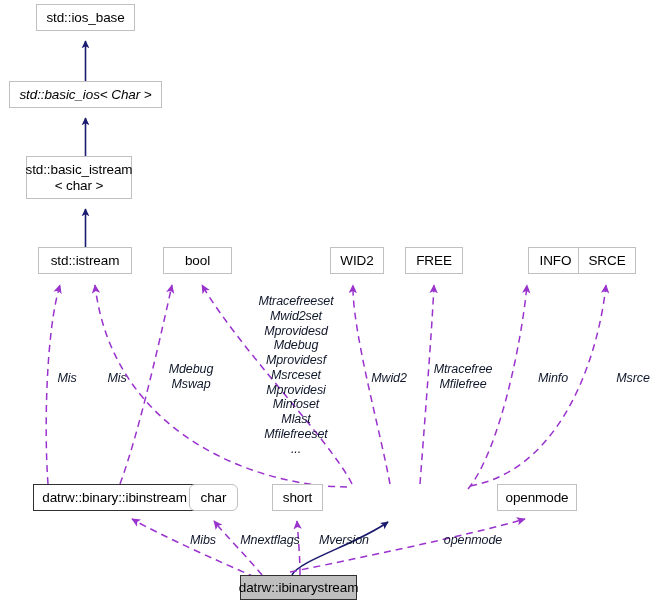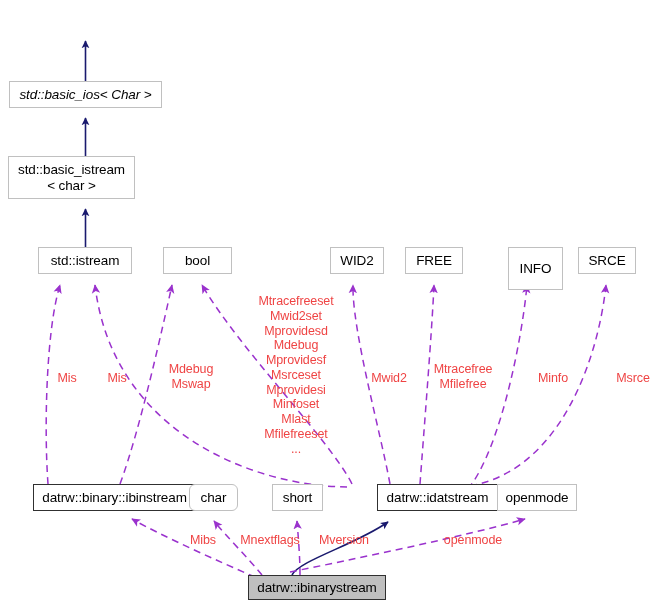--- a/index.html
+++ b/index.html
@@ -46,25 +46,26 @@
     border: 1.6px solid #303030;
     margin-left: 30px;
   }
   .node.highlight {
     background: #bfbfbf;
     border: 1.6px solid #303030;
   }
   .edge-label {
     position: absolute;
     font-size: 12.5px;
-    color: #ef4444;
+    color: #0f172a;
     text-align: center;
     line-height: 1.18;
     white-space: pre;
     letter-spacing: -0.1px;
+    font-style: italic;
   }
 </style>
 </head>
 <body>
 
 <div id="diagram">
 
   <svg class="edges" viewBox="0 0 657 605">
     <defs>
       <marker id="arrow-inherit" markerWidth="9" markerHeight="9" refX="7.2" refY="4.5" orient="auto" markerUnits="userSpaceOnUse">
@@ -103,49 +104,49 @@
       <path d="M255,577 C220,562 160,535 132,519"></path>
 
       <path d="M262,575 C250,560 225,535 214,521"></path>
 
       <path d="M300,575 C300,556 298,534 297,521"></path>
 
       <path d="M290,572 C350,560 470,535 525,519"></path>
     </g>
   </svg>
 
+  <div class="node plain" style="left:36px; top:4px; width:99px; height:27px;">std::ios_base</div>
 
   <div class="node plain" style="left:9px; top:81px; width:153px; height:27px;font-style:italic;">std::basic_ios&lt; Char &gt;</div>
 
-  <div class="node plain" style="left:8px; top:156px; width:127px; height:43px;">std::basic_istream
+  <div class="node plain" style="left:26px; top:156px; width:106px; height:43px;">std::basic_istream
 &lt; char &gt;</div>
 
   <div class="node plain" style="left:38px; top:247px; width:94px; height:27px;">std::istream</div>
 
   <div class="node plain" style="left:163px; top:247px; width:69px; height:27px;">bool</div>
 
   <div class="node plain" style="left:330px; top:247px; width:54px; height:27px;">WID2</div>
 
   <div class="node plain" style="left:405px; top:247px; width:58px; height:27px;">FREE</div>
 
-  <div class="node plain" style="left:508px; top:247px; width:55px; height:43px;">INFO</div>
+  <div class="node plain" style="left:528px; top:247px; width:55px; height:27px;">INFO</div>
 
   <div class="node plain" style="left:578px; top:247px; width:58px; height:27px;">SRCE</div>
 
   <div class="node strong" style="left:3px; top:484px; width:163px; height:27px;">datrw::binary::ibinstream</div>
 
   <div class="node plain" style="left:189px; top:484px; width:49px; height:27px;border-radius:6px;">char</div>
 
   <div class="node plain" style="left:272px; top:484px; width:51px; height:27px;">short</div>
 
-  <div class="node strong" style="left:347px; top:484px; width:121px; height:27px;">datrw::idatstream</div>
 
   <div class="node plain" style="left:497px; top:484px; width:80px; height:27px;">openmode</div>
 
-  <div class="node highlight" style="left:248px; top:575px; width:138px; height:25px;">datrw::ibinarystream</div>
+  <div class="node highlight" style="left:240px; top:575px; width:117px; height:25px;">datrw::ibinarystream</div>
 
   <div class="edge-label" style="left:50px; top:371px; width:34px;">Mis</div>
 
   <div class="edge-label" style="left:100px; top:371px; width:34px;">Mis</div>
 
   <div class="edge-label" style="left:160px; top:362px; width:62px;">Mdebug
 Mswap</div>
 
   <div class="edge-label" style="left:250px; top:294px; width:92px;">Mtracefreeset
 Mwid2set

